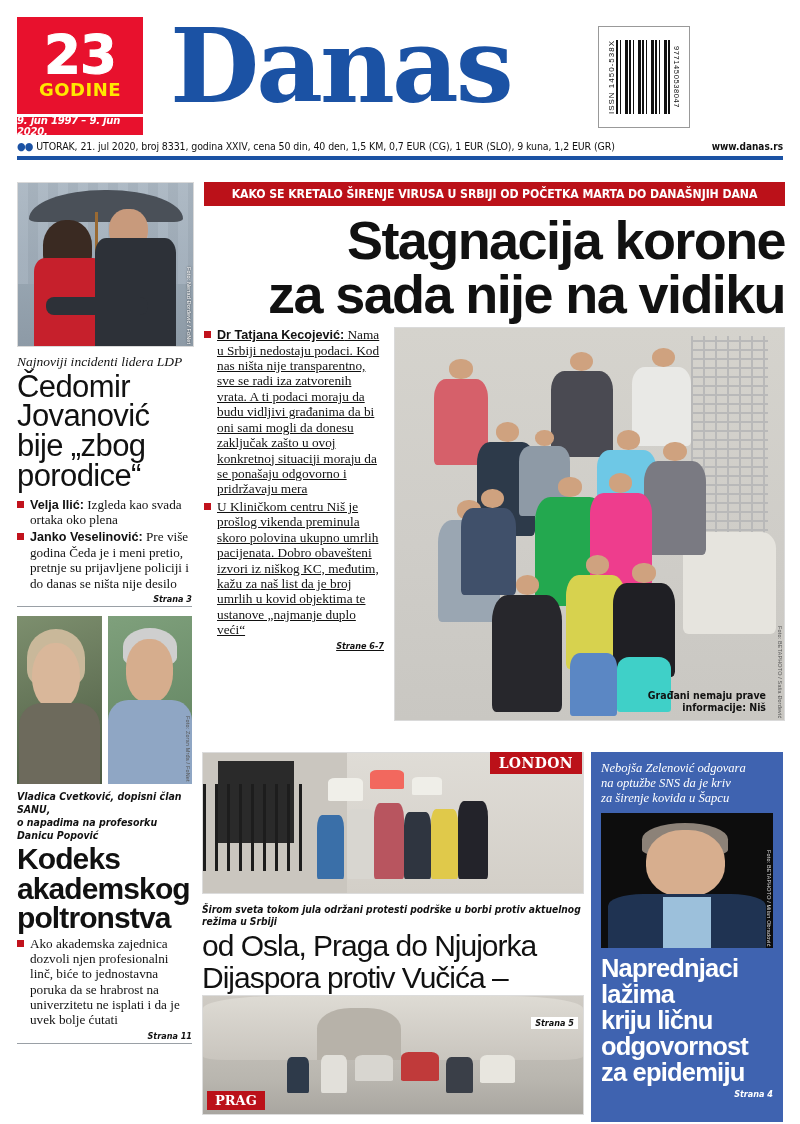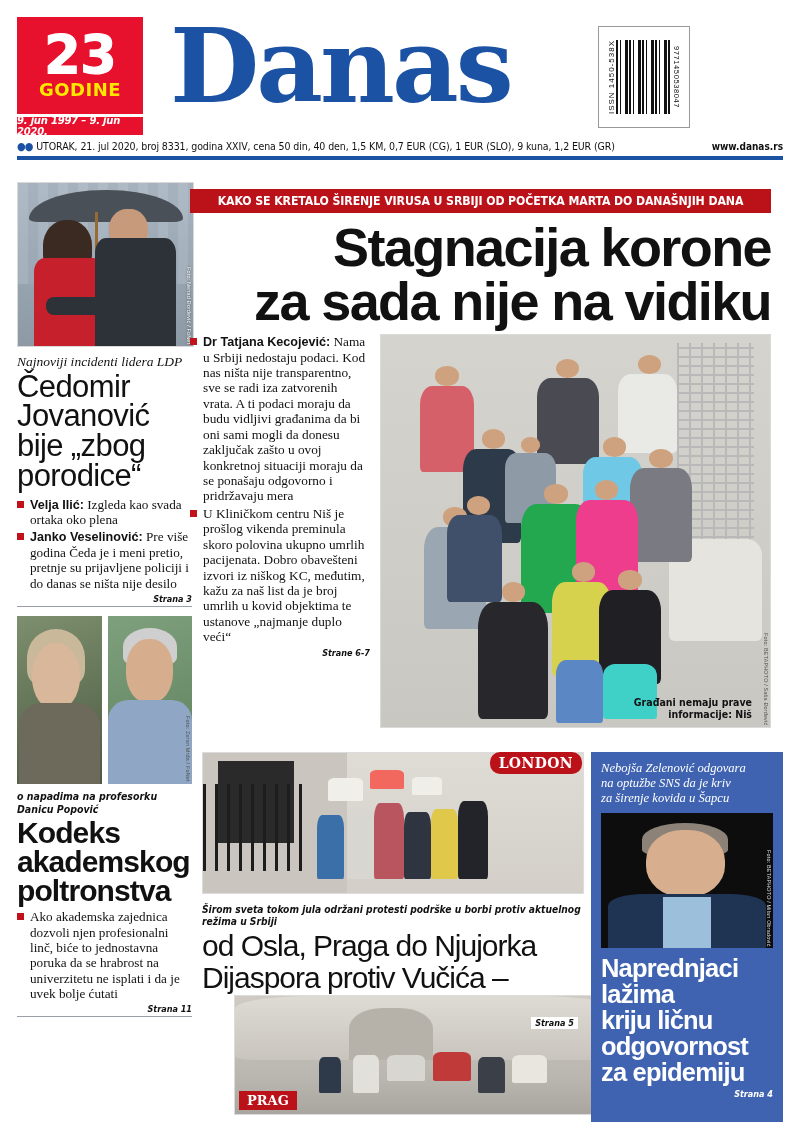--- a/index.html
+++ b/index.html
@@ -62,21 +62,21 @@
   }
   .infoline .dots{color:#1b52a4;font-size:11px;margin-right:4px;letter-spacing:-1px;}
   .infoline .txt{flex:1;white-space:nowrap;letter-spacing:-.1px;}
   .infoline .site{font-weight:bold;font-size:10px;}
   .rule-blue{
     position:absolute;left:17px;top:156px;width:766px;height:4px;background:#1b52a4;
   }
 
   
   .col-left{position:absolute;left:17px;top:182px;width:175px;}
-  .main-area{position:absolute;left:190px;top:182px;width:581px;margin-top:7px;}
+  .main-area{position:absolute;left:204px;top:182px;width:581px;}
 
   
   .ph{position:relative;overflow:hidden;background:#cfd6dc;}
   .ph-border{border:1px solid #d9d9d9;}
   .credit{
     position:absolute;right:1px;bottom:2px;
     writing-mode:vertical-rl;font-family:"Liberation Sans", sans-serif;
     font-size:5.4px;color:#ffffff;letter-spacing:.2px;white-space:nowrap;
     text-shadow:0 0 2px rgba(0,0,0,.8);
   }
@@ -151,21 +151,21 @@
     align-items:center;justify-content:center;
     font-family:"DejaVu Sans Condensed","DejaVu Sans", sans-serif;font-weight:bold;
     font-size:12.2px;letter-spacing:-.1px;
   }
   .main-head{
     font-family:"Liberation Sans", sans-serif;font-weight:bold;
     font-size:54px;line-height:1.0;letter-spacing:-1.6px;color:#111;
     text-align:right;margin:7px 0 3px;
   }
   .mid-wrap{display:flex;gap:10px;margin-top:6px;}
-  .mid-col{width:180px;}
+  .mid-col{width:180px;text-decoration:underline;}
   .mid-col .bullet-list li{font-size:13.3px;line-height:1.16;}
   .photo-main{
     width:389px;height:392px;position:relative;overflow:hidden;border:1px solid #dadada;
     background:linear-gradient(180deg,#d5d3cd 0%,#cfcdc8 55%,#c9c7c2 100%);
   }
   .pm-ppl{position:absolute;inset:0;}
   .pm-ppl i{position:absolute;display:block;border-radius:22% 22% 6% 6%;}
   .pm-ppl u{position:absolute;display:block;border-radius:48%;background:#cfa27f;}
   .pm-rail{position:absolute;right:4%;top:2%;width:20%;height:52%;
     background:repeating-linear-gradient(0deg,#b9b9b9 0 2px,transparent 2px 9px),
@@ -178,21 +178,21 @@
     font-size:10.5px;line-height:1.2;color:#111;
   }
 
   
   .bottom{position:absolute;left:202px;top:752px;width:581px;}
   .bot-wrap{display:flex;gap:9px;}
   .london-col{width:380px;position:relative;}
   .tag{
     position:absolute;top:0;right:0;background:#bb1119;color:#fff;
     font-family:"DejaVu Serif", serif;font-weight:bold;font-size:14px;
-    padding:3px 9px 3px 9px;letter-spacing:.4px;z-index:4;border-radius:10px;
+    padding:3px 9px 3px 9px;letter-spacing:.4px;z-index:4;
   }
   .photo-london{
     width:380px;height:140px;position:relative;overflow:hidden;
     background:linear-gradient(180deg,#dfdcd6 0%,#d3cfc8 100%);border:1px solid #dcdcdc;
   }
   .pl-bld{position:absolute;left:0;top:0;width:38%;height:100%;background:#cac6bf;}
   .pl-door{position:absolute;left:4%;top:6%;width:20%;height:58%;background:#2a2a2a;}
   .pl-rail{position:absolute;left:0;top:22%;width:28%;height:62%;
     background:repeating-linear-gradient(90deg,#1d1d1d 0 3px,transparent 3px 12px);}
   .pl-g{position:absolute;border-radius:20% 20% 6% 6%;}
@@ -206,21 +206,20 @@
   }
   .strana-box{
     display:inline-block;background:#fff;padding:1px 4px;
     font-family:"DejaVu Sans Condensed","DejaVu Sans", sans-serif;
     font-weight:bold;font-style:italic;font-size:9px;color:#111;
   }
   .photo-prag{
     width:380px;height:118px;position:relative;overflow:hidden;margin-top:2px;
     background:linear-gradient(180deg,#cfcbc4 0%,#b9b6af 70%,#a9a6a0 100%);
     border:1px solid #dcdcdc;
-    margin-left:32px;
   }
   .pp-tag{
     position:absolute;left:4px;bottom:4px;background:#bb1119;color:#fff;
     font-family:"DejaVu Serif", serif;font-weight:bold;font-size:13px;
     padding:2px 8px;z-index:3;
   }
 
   
   .bluebox{
     width:192px;background:#3f63b0;color:#fff;padding:9px 10px 8px;
@@ -321,20 +320,21 @@
       </div>
       <div class="portrait p2">
         <div class="hair"></div>
           <div class="face"></div>
           <div class="body"></div>
         <span class="credit dark">Foto: Zoran Mrđa / FoNet</span>
       </div>
     </div>
 
     <div class="kicker-it-sm">
+      <div>Vladica Cvetković, dopisni član SANU,</div>
       <div>o napadima na profesorku Danicu Popović</div>
     </div>
 
     <div class="hl-bold">
       <div>Kodeks</div>
       <div>akademskog</div>
       <div>poltronstva</div>
     </div>
 
     <ul class="bullet-list">

